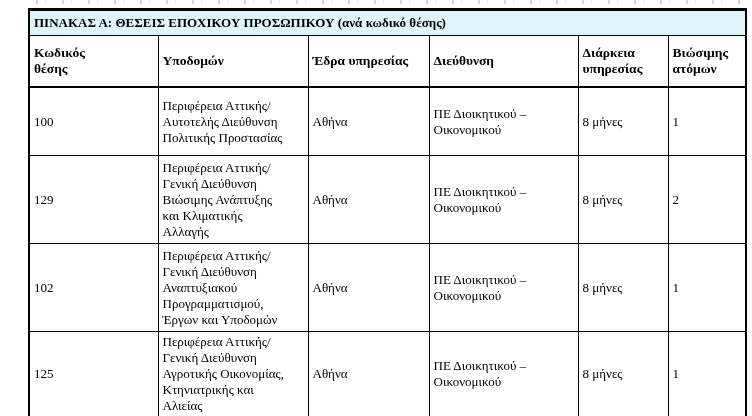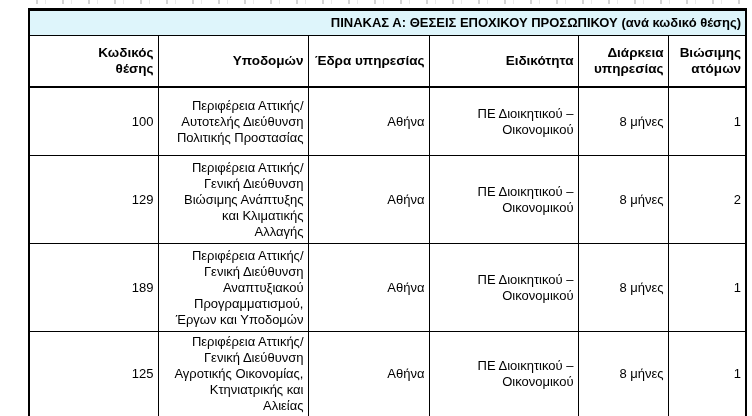--- a/index.html
+++ b/index.html
@@ -28,26 +28,27 @@
     left: 28px;
     top: 8px;
     border-collapse: collapse;
     table-layout: fixed;
     width: 717px;
     border: 2px solid #000;
     border-top-width: 3px;
   }
   .scan-table td, .scan-table th {
     border: 1px solid #000;
-    text-align: right;
+    text-align: left;
     vertical-align: middle;
     padding: 2px 4px;
     font-size: 13px;
     line-height: 16px;
     overflow: hidden;
+    font-family: Liberation Serif, serif;
   }
   .title-cell {
     background: #def5fb;
     font-weight: bold;
     font-size: 13.5px;
     height: 20px;
     border-bottom: 2px solid #000;
     padding: 1px 4px;
   }
   .scan-table th {
@@ -80,21 +81,21 @@
   </colgroup>
   <tbody>
     <tr>
       <td class="title-cell" colspan="6">ΠΙΝΑΚΑΣ Α: ΘΕΣΕΙΣ ΕΠΟΧΙΚΟΥ ΠΡΟΣΩΠΙΚΟΥ (ανά κωδικό θέσης)</td>
     </tr>
     <tr>
       <th>Κωδικός
 θέσης</th>
       <th>Υποδομών</th>
       <th>Έδρα υπηρεσίας</th>
-      <th>Ειδικότητα</th>
+      <th>Διεύθυνση</th>
       <th>Διάρκεια
 υπηρεσίας</th>
       <th>Βιώσιμης
 ατόμων</th>
     </tr>
 
     <tr class="row-1">
       <td>100</td>
       <td class="wrap-cell">Περιφέρεια Αττικής/
 Αυτοτελής Διεύθυνση
@@ -114,21 +115,21 @@
 και Κλιματικής
 Αλλαγής</td>
       <td>Αθήνα</td>
       <td class="wrap-cell">ΠΕ Διοικητικού –
 Οικονομικού</td>
       <td>8 μήνες</td>
       <td>2</td>
     </tr>
 
     <tr class="row-3">
-      <td>189</td>
+      <td>102</td>
       <td class="wrap-cell">Περιφέρεια Αττικής/
 Γενική Διεύθυνση
 Αναπτυξιακού
 Προγραμματισμού,
 Έργων και Υποδομών</td>
       <td>Αθήνα</td>
       <td class="wrap-cell">ΠΕ Διοικητικού –
 Οικονομικού</td>
       <td>8 μήνες</td>
       <td>1</td>

